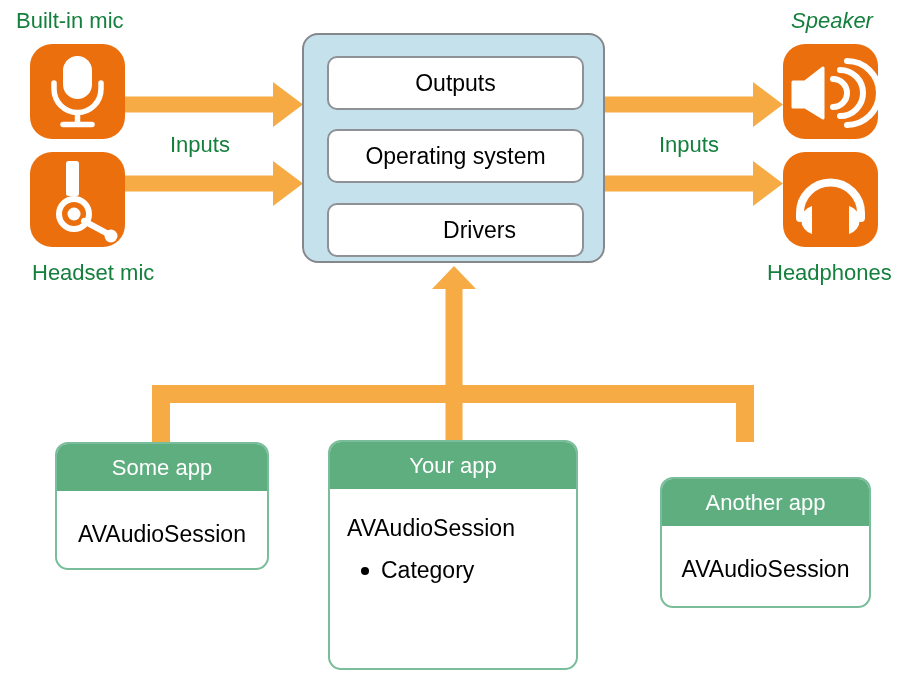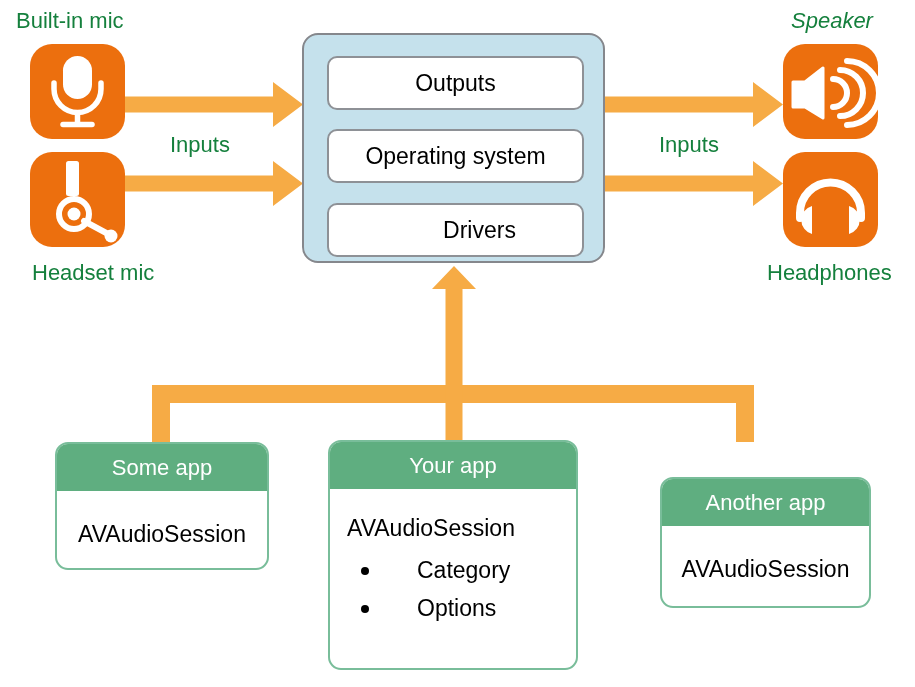--- a/index.html
+++ b/index.html
@@ -39,21 +39,21 @@
     height:47px;background:var(--green-header);
     display:flex;align-items:center;justify-content:center;
     color:#fff;font-size:22px;font-weight:normal;
   }
   .app-body-center{
     display:flex;align-items:center;justify-content:center;
     font-size:23px;height:86px;
   }
   .app-body-left{padding:26px 10px 0 17px;font-size:23px;}
   .bullets{margin-top:16px;}
-  .bullet-row{display:flex;align-items:center;margin:0 0 13px 14px;height:25px;gap:36px;}
+  .bullet-row{display:flex;align-items:center;margin:0 0 13px 14px;height:25px;}
   .bullet-dot{
     width:8px;height:8px;border-radius:50%;background:#000;
     margin-right:12px;flex:0 0 auto;
   }
 </style>
 </head>
 <body>
 
 <div id="canvas">
 
@@ -147,24 +147,20 @@
 
   <div class="abs app" style="left:328px;top:440px;width:250px;height:230px;">
     <div class="app-header">Your app</div>
     <div class="app-body-left">
       <div>AVAudioSession</div>
       <div class="bullets">
         <div class="bullet-row">
           <span class="bullet-dot"></span>
           <span>Category</span>
         </div>
-        <div class="bullet-row">
-          <span class="bullet-dot"></span>
-          <span>Options</span>
-        </div>
       </div>
     </div>
   </div>
 
   <div class="abs app" style="left:660px;top:440px;width:211px;height:131px;margin-top:37px;">
     <div class="app-header">Another app</div>
     <div class="app-body-center">AVAudioSession</div>
   </div>
 
 </div>

